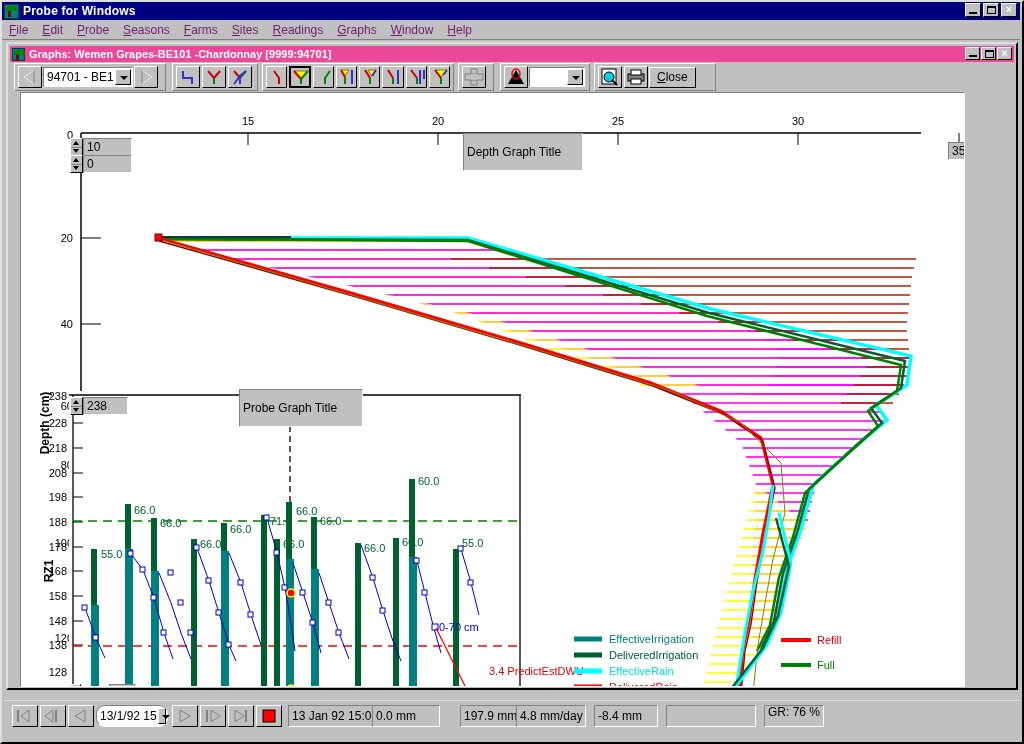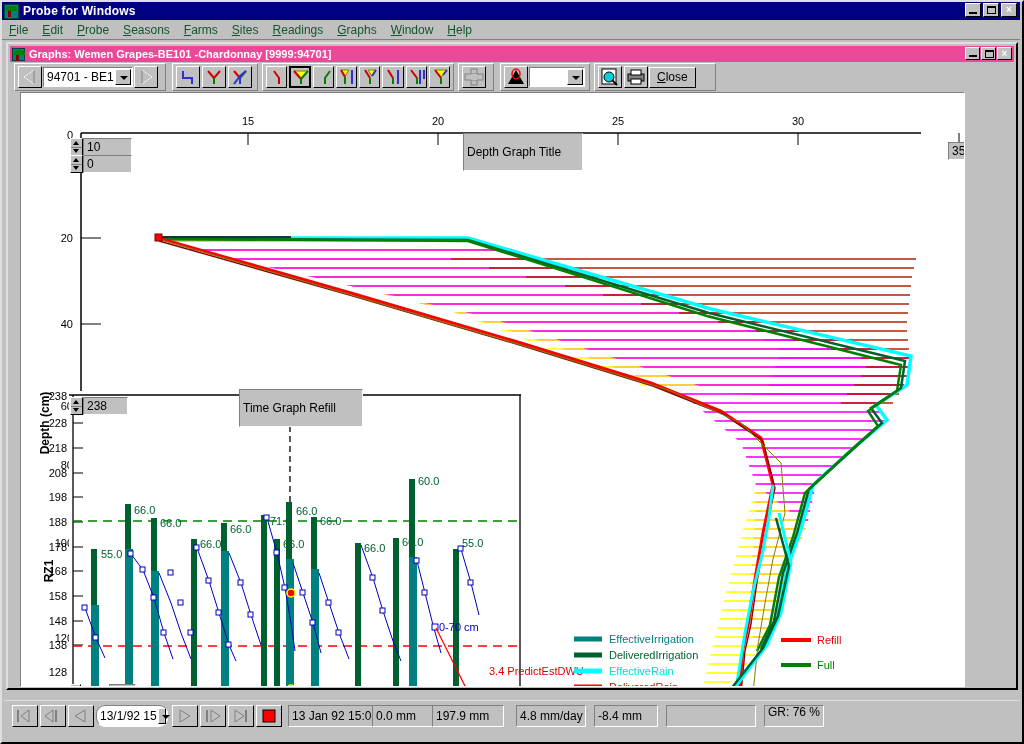--- a/index.html
+++ b/index.html
@@ -30,21 +30,21 @@
     border-top:1px solid #fff;border-left:1px solid #fff;border-right:1px solid #000;border-bottom:1px solid #000;
     position:relative;box-sizing:border-box;}
   .wbtn i{position:absolute;display:block;background:#000;}
   .wb-min i{left:3px;bottom:2px;width:8px;height:2px;}
   .wb-max i{left:3px;top:2px;width:9px;height:8px;border:1px solid #000;background:transparent;border-top-width:2px;box-sizing:border-box;}
   .wb-close{font-size:10px;line-height:12px;text-align:center;font-weight:bold;font-family:"Liberation Sans",sans-serif;}
 
   
   .menubar{position:absolute;left:2px;top:20px;width:1018px;height:20px;background:#c0c0c0;
     display:flex;align-items:center;border-bottom:1px solid #808080;box-sizing:border-box;}
-  .menuitem{padding:2px 7px;font-size:12px;color:#14532d;cursor:default;}
+  .menuitem{padding:2px 7px;font-size:12px;color:#701a75;cursor:default;}
   .menuitem u{text-decoration:underline;}
 
   
   .mdi{position:absolute;left:6px;top:42px;width:1012px;height:648px;background:#c0c0c0;
     border-top:2px solid #dfdfdf;border-left:2px solid #dfdfdf;
     border-right:2px solid #000;border-bottom:2px solid #000;box-sizing:border-box;}
   .mdi-title{position:absolute;left:2px;top:2px;width:1004px;height:16px;background:#ec4899;
     color:#fff;font-weight:bold;font-size:11px;display:flex;align-items:center;padding-left:2px;box-sizing:border-box;}
   .mdi-title .tbtext{margin-left:4px;}
   .mdi-winbtns{position:absolute;right:2px;top:1px;display:flex;gap:1px;}
@@ -608,21 +608,21 @@
           <text class="lbl-cyan" x="588" y="582">EffectiveRain</text>
           <line x1="553" y1="594" x2="581" y2="594" stroke="#ff0000" stroke-width="5"></line>
           <text class="lbl-red" x="588" y="598">DeliveredRain</text>
           <line x1="553" y1="610" x2="581" y2="610" stroke="#0000c0" stroke-width="1.3"></line>
           <rect x="563" y="606" width="7" height="7" fill="#fff" stroke="#0000c0"></rect>
           <text class="lbl-blue" x="588" y="614">0-70 cm</text>
         </g>
       </svg>
 
       <div class="titlebox" style="left:442px;top:40px;width:120px;">Depth Graph Title</div>
-      <div class="titlebox" style="left:218px;top:296px;width:124px;text-align:left;">Time Graph Refill</div>
+      <div class="titlebox" style="left:218px;top:296px;width:124px;text-align:left;">Probe Graph Title</div>
 
       <div class="spin" style="left:49px;top:45px;width:62px;">
         <span class="btns">
             <span></span>
             <span></span>
           </span>
         <span class="fld" style="flex:1">10</span>
       </div>
       <div class="spin" style="left:49px;top:62px;width:62px;">
         <span class="btns">
@@ -695,21 +695,21 @@
           <rect x="16" y="4" width="2" height="12" fill="#808080"></rect>
         </svg>
     </div>
     <div class="sbtn" style="left:252px;">
       <svg width="24" height="20">
           <rect x="6" y="4" width="12" height="12" fill="#ff0000" stroke="#000"></rect>
         </svg>
     </div>
     <div class="spanel" style="left:284px;width:100px;">13 Jan 92 15:00</div>
     <div class="spanel" style="left:368px;width:68px;">0.0 mm</div>
-    <div class="spanel" style="left:428px;width:72px;">197.9 mm</div>
+    <div class="spanel" style="left:456px;width:72px;">197.9 mm</div>
     <div class="spanel" style="left:512px;width:70px;">4.8 mm/day</div>
     <div class="spanel" style="left:590px;width:64px;">-8.4 mm</div>
     <div class="spanel" style="left:662px;width:90px;"></div>
     <div class="spanel spanel2" style="left:760px;width:60px;">
       <span>GR: 76 %</span>
       <span>User: 55 %</span>
     </div>
   </div>
 </div>
 

